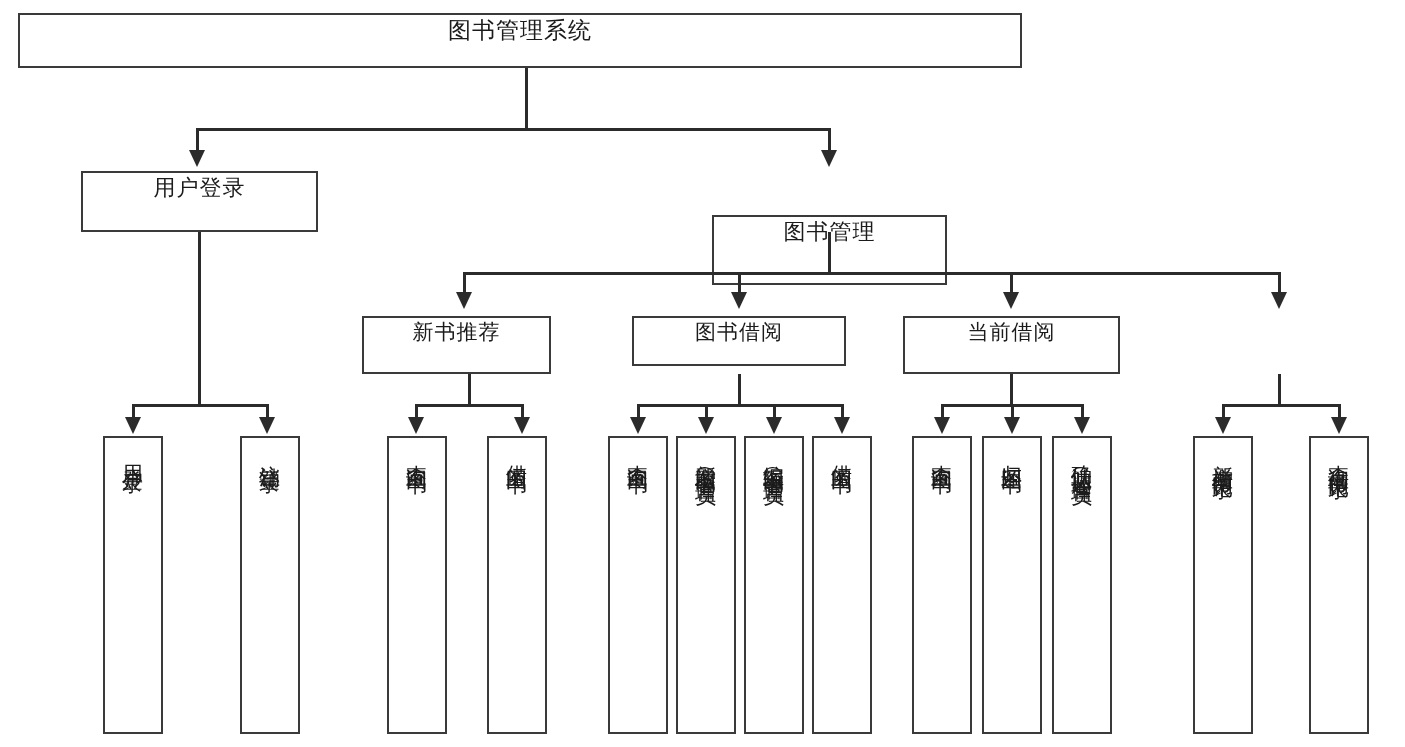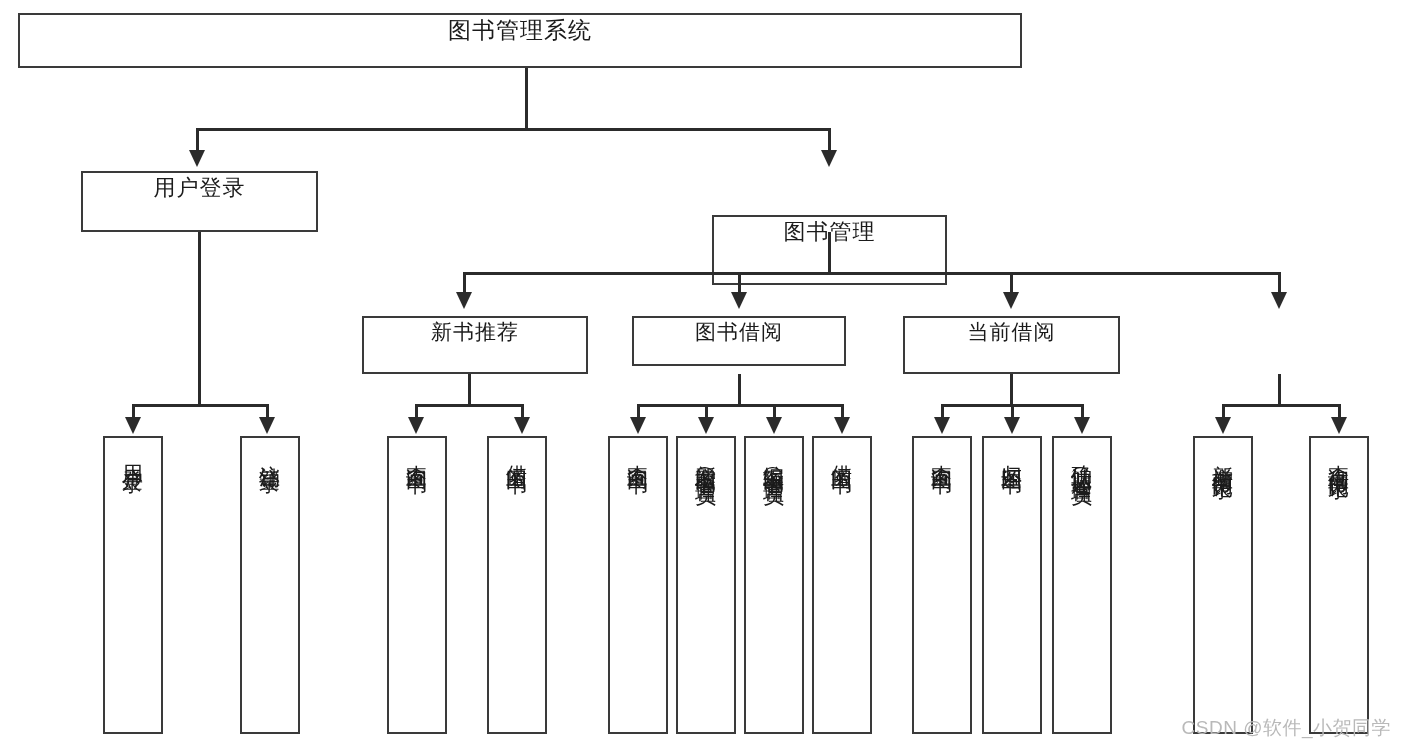--- a/index.html
+++ b/index.html
@@ -123,21 +123,21 @@
 
   <div class="vline" style="left:738px; top:272px; height:22px;"></div>
   <div class="arrow" style="left:731px; top:292px;"></div>
 
   <div class="vline" style="left:1010px; top:272px; height:22px;"></div>
   <div class="arrow" style="left:1003px; top:292px;"></div>
 
   <div class="vline" style="left:1278px; top:272px; height:22px;"></div>
   <div class="arrow" style="left:1271px; top:292px;"></div>
 
-  <div class="node lvl3" style="left:362px; top:316px; width:226px; height:58px;">
+  <div class="node lvl3" style="left:362px; top:316px; width:189px; height:58px;">
     <span class="label">新书推荐</span>
   </div>
   <div class="node lvl3" style="left:632px; top:316px; width:214px; height:50px;">
     <span class="label">图书借阅</span>
   </div>
   <div class="node lvl3" style="left:903px; top:316px; width:217px; height:58px;">
     <span class="label">当前借阅</span>
   </div>
 
   <div class="vline" style="left:468px; top:374px; height:32px;"></div>
@@ -211,15 +211,14 @@
     <span class="label">确认归还（管理员）</span>
   </div>
 
   <div class="node leaf" style="left:1193px; top:436px; width:60px; height:298px;">
     <span class="label">新增借阅记录</span>
   </div>
   <div class="node leaf" style="left:1309px; top:436px; width:60px; height:298px;">
     <span class="label">查询借阅记录</span>
   </div>
 
-  <div id="watermark">CSDN @软件_小贺同学</div>
 
 </div>
 
 </body></html>

